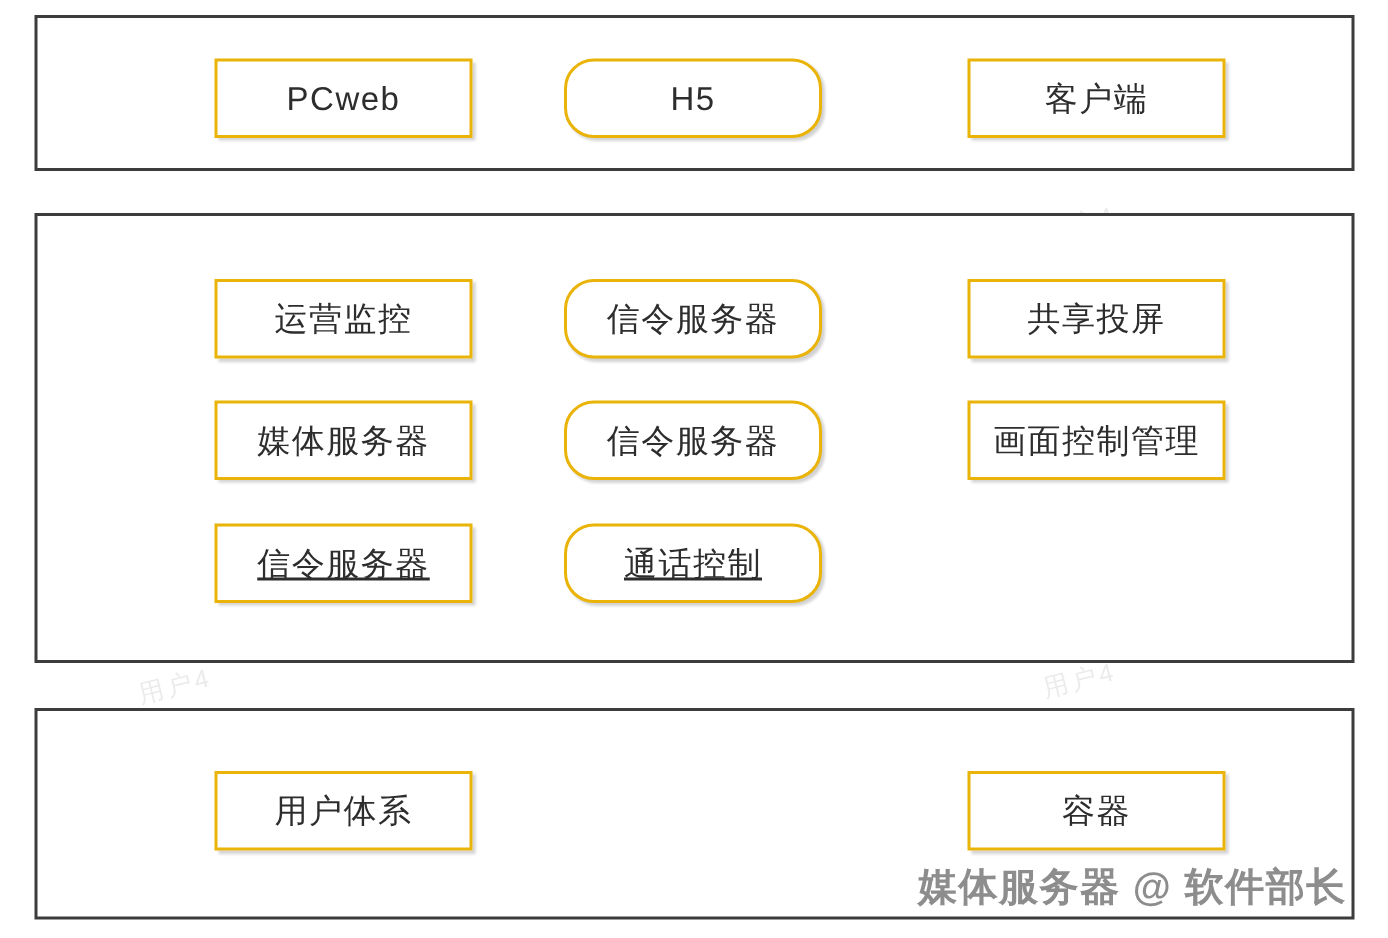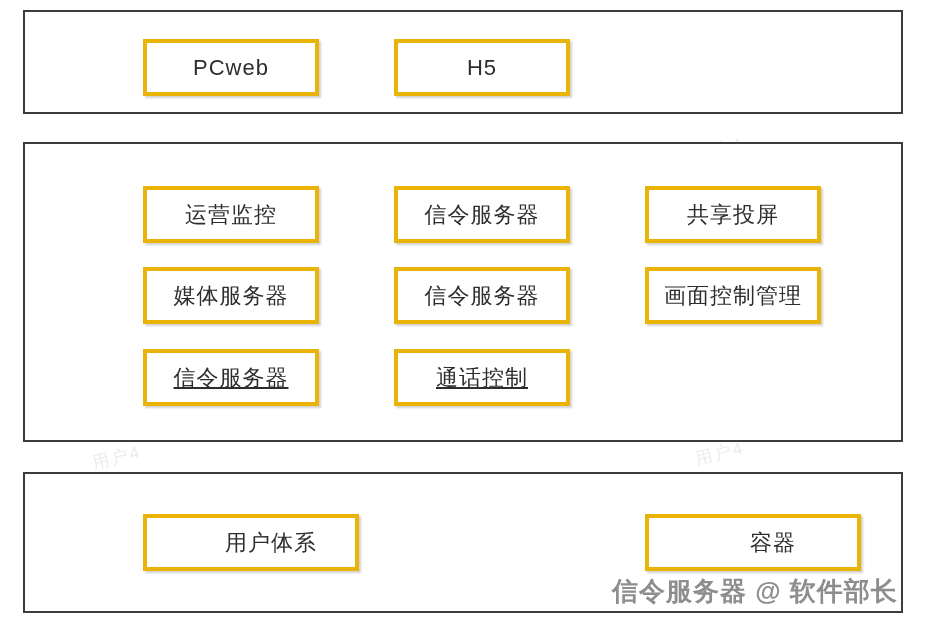--- a/index.html
+++ b/index.html
@@ -25,41 +25,41 @@
     box-sizing: content-box;
   }
   #sec-client { top: 10px;  height: 100px; }
   #sec-service { top: 142px; height: 296px; }
   #sec-infra  { top: 472px; height: 137px; }
 
   .box {
     position: absolute;
     width: 168px;
     height: 49px;
-    border: 4px solid #eab308;
+    border: 2px solid #eab308;
     background: #ffffff;
     box-shadow: 2px 2px 2px rgba(0,0,0,0.18);
     display: flex;
     align-items: center;
     justify-content: center;
     font-size: 22px;
     letter-spacing: 1px;
     white-space: nowrap;
     color: #2d2d2d;
   }
   .c1 { left: 118px; }
-  .c2 { left: 369px; }
+  .c2 { left: 351px; border-radius: 20px; }
   .c3 { left: 620px; }
 
   #sec-client .box { top: 27px; }
   #sec-service .r1 { top: 42px; }
   #sec-service .r2 { top: 123px; }
   #sec-service .r3 { top: 205px; text-decoration: underline; }
   #sec-service .r3.c3 { top: 201px; }
-  #sec-infra .box { top: 40px; padding-left: 40px; }
+  #sec-infra .box { top: 40px; }
 
   .wm-tile {
     position: absolute;
     font-size: 17px;
     color: rgba(130,130,130,0.16);
     transform: rotate(-14deg);
     white-space: nowrap;
     letter-spacing: 2px;
     pointer-events: none;
   }
@@ -87,35 +87,36 @@
 <div class="canvas">
 
   <span id="wm1" class="wm-tile">用户4</span>
   <span id="wm2" class="wm-tile">用户4</span>
   <span id="wm3" class="wm-tile">用户4</span>
   <span id="wm4" class="wm-tile">用户4</span>
 
   <section id="sec-client" class="layer">
     <div class="box c1">PCweb</div>
     <div class="box c2">H5</div>
+    <div class="box c3">客户端</div>
   </section>
 
   <section id="sec-service" class="layer">
     <div class="box r1 c1">运营监控</div>
     <div class="box r1 c2">信令服务器</div>
     <div class="box r1 c3">共享投屏</div>
 
     <div class="box r2 c1">媒体服务器</div>
     <div class="box r2 c2">信令服务器</div>
     <div class="box r2 c3">画面控制管理</div>
 
     <div class="box r3 c1">信令服务器</div>
     <div class="box r3 c2">通话控制</div>
   </section>
 
   <section id="sec-infra" class="layer">
     <div class="box c1">用户体系</div>
     <div class="box c3">容器</div>
   </section>
 
-  <div class="signature">信令服务器 @ 软件部长</div>
+  <div class="signature">媒体服务器 @ 软件部长</div>
 
 </div>
 
 </body></html>

